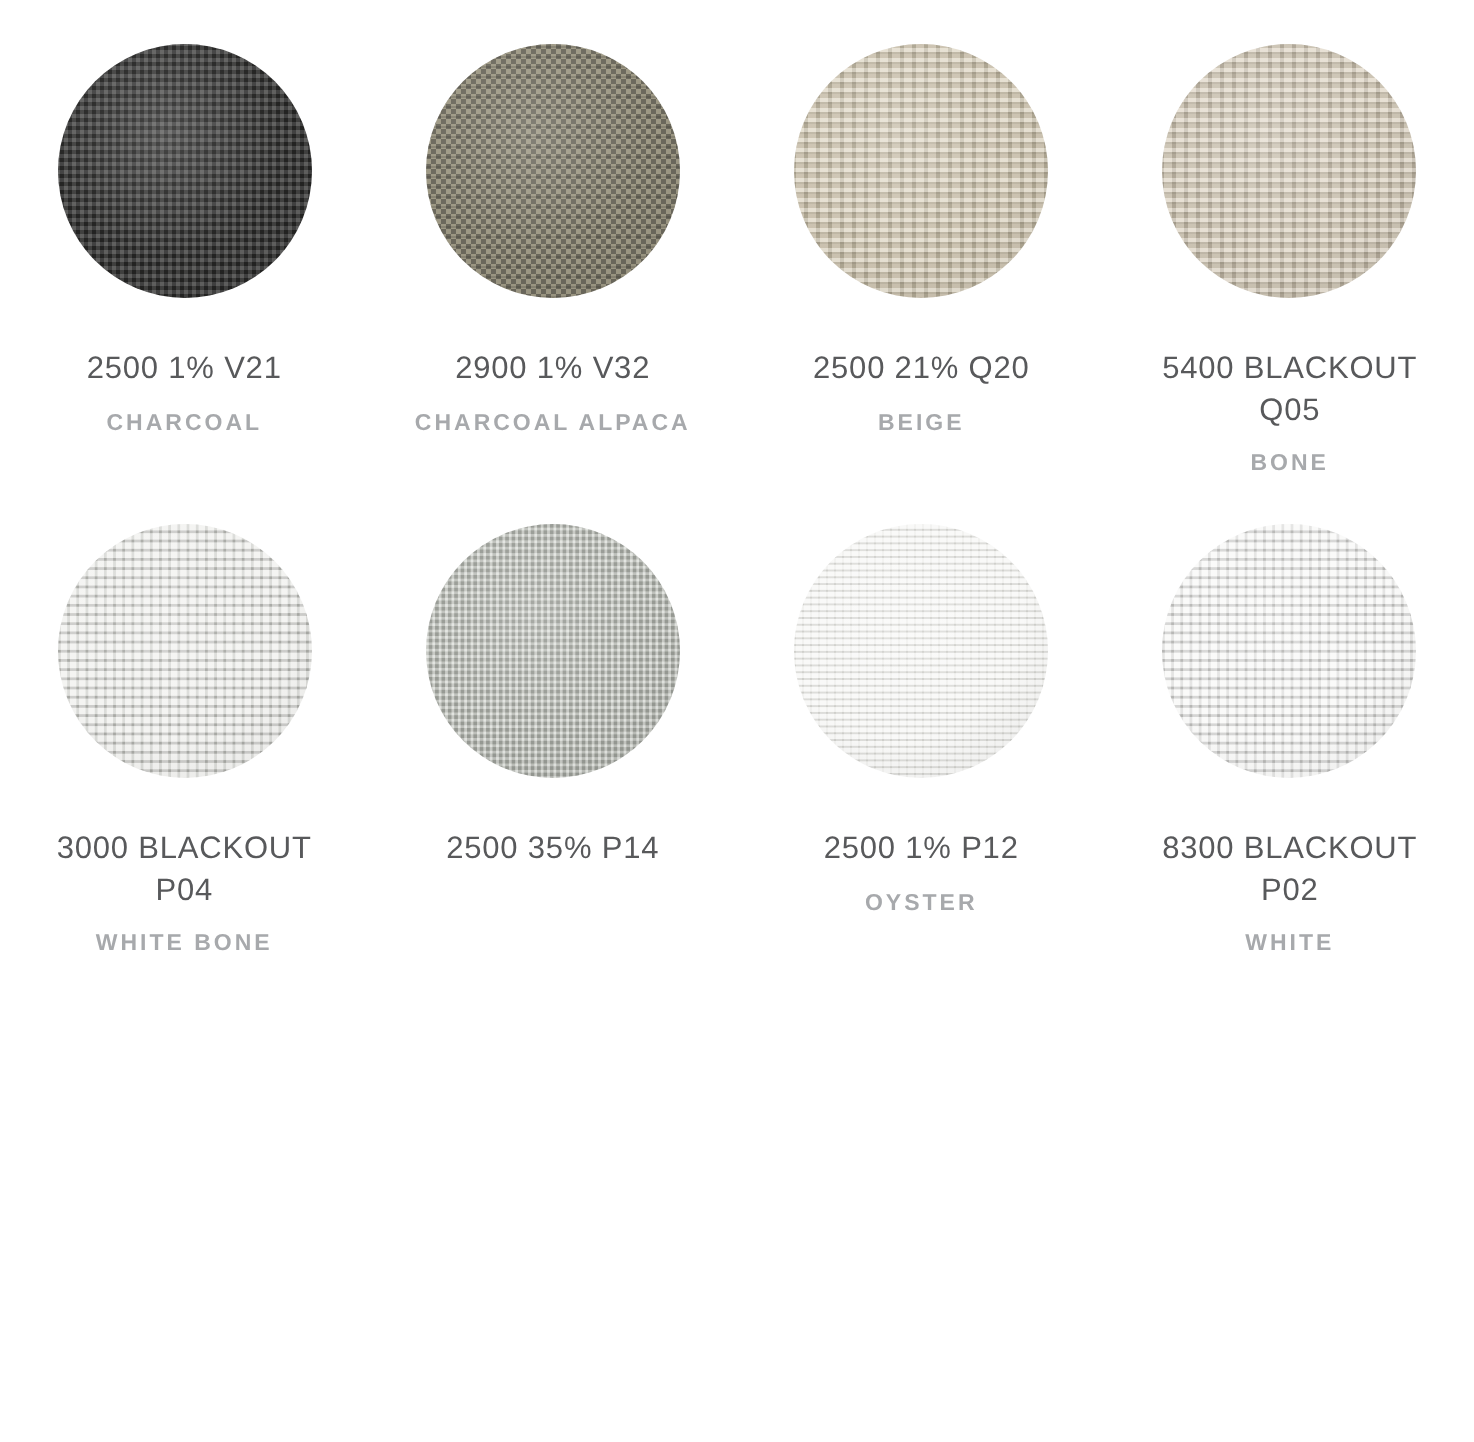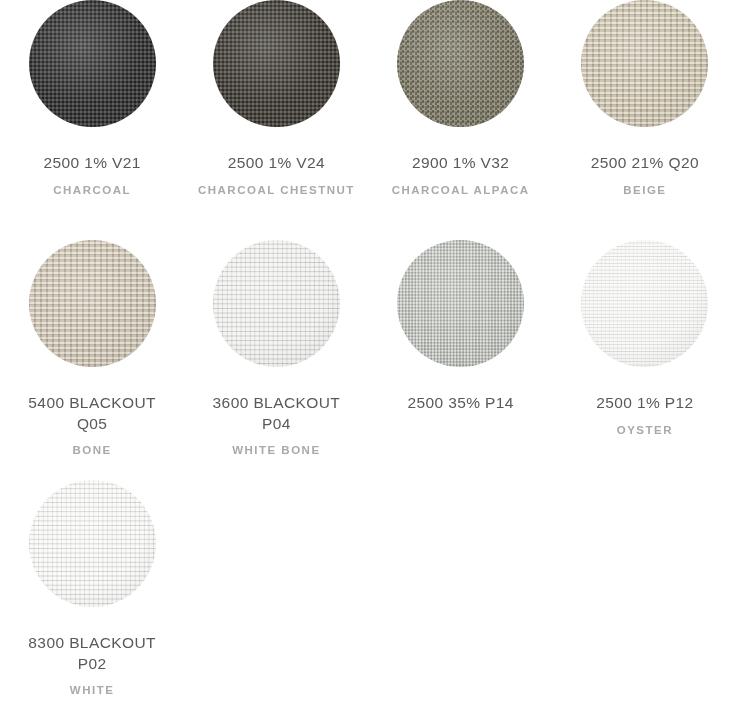--- a/index.html
+++ b/index.html
@@ -20,20 +20,21 @@
     display: grid;
     grid-template-columns: repeat(4, 1fr);
     grid-auto-rows: 240px;
     width: 737px;
   }
 
   .swatch-cell {
     display: flex;
     flex-direction: column;
     align-items: center;
+    padding-top: 22px;
   }
 
   .swatch-disc-wrap {
     width: 127px;
     height: 127px;
     position: relative;
   }
 
   .swatch-disc {
     width: 127px;
@@ -169,29 +170,20 @@
       <div class="swatch-disc-wrap">
         <div class="swatch-disc tex-weave-fine" style="background-color: rgb(52, 52, 51); --lo: #343433; --hi: #1e1e1d;">
           <div class="disc-shade"></div>
         </div>
       </div>
       <div class="swatch-title">2500 1% V21</div>
       <div class="swatch-subtitle">CHARCOAL</div>
     </div>
     <div class="swatch-cell">
       <div class="swatch-disc-wrap">
-        <div class="swatch-disc tex-weave-fine" style="background-color: rgb(70, 65, 58); --lo: #46413a; --hi: #2b2823;">
-          <div class="disc-shade"></div>
-        </div>
-      </div>
-      <div class="swatch-title">2500 1% V24</div>
-      <div class="swatch-subtitle">CHARCOAL CHESTNUT</div>
-    </div>
-    <div class="swatch-cell">
-      <div class="swatch-disc-wrap">
         <div class="swatch-disc tex-checker" style="background-color: rgb(107, 104, 92); --lo: #6b685c; --hi: #9d9884;">
           <div class="disc-shade"></div>
         </div>
       </div>
       <div class="swatch-title">2900 1% V32</div>
       <div class="swatch-subtitle">CHARCOAL ALPACA</div>
     </div>
     <div class="swatch-cell">
       <div class="swatch-disc-wrap">
         <div class="swatch-disc tex-weave-coarse" style="background-color: rgb(212, 201, 178); --lo: #d4c9b2; --hi: #bdb096;">
@@ -209,21 +201,21 @@
       </div>
       <div class="swatch-title">5400 BLACKOUT Q05</div>
       <div class="swatch-subtitle">BONE</div>
     </div>
     <div class="swatch-cell">
       <div class="swatch-disc-wrap">
         <div class="swatch-disc tex-grid-open" style="background-color: rgb(222, 223, 217); --lo: #dedfd9; --hi: #c8cac2;">
           <div class="disc-shade"></div>
         </div>
       </div>
-      <div class="swatch-title">3600 BLACKOUT P04</div>
+      <div class="swatch-title">3000 BLACKOUT P04</div>
       <div class="swatch-subtitle">WHITE BONE</div>
     </div>
     <div class="swatch-cell">
       <div class="swatch-disc-wrap">
         <div class="swatch-disc tex-pebble" style="background-color: rgb(195, 199, 191); --lo: #c3c7bf; --hi: #adb2a9;">
           <div class="disc-shade"></div>
         </div>
       </div>
       <div class="swatch-title">2500 35% P14</div>
     </div>

